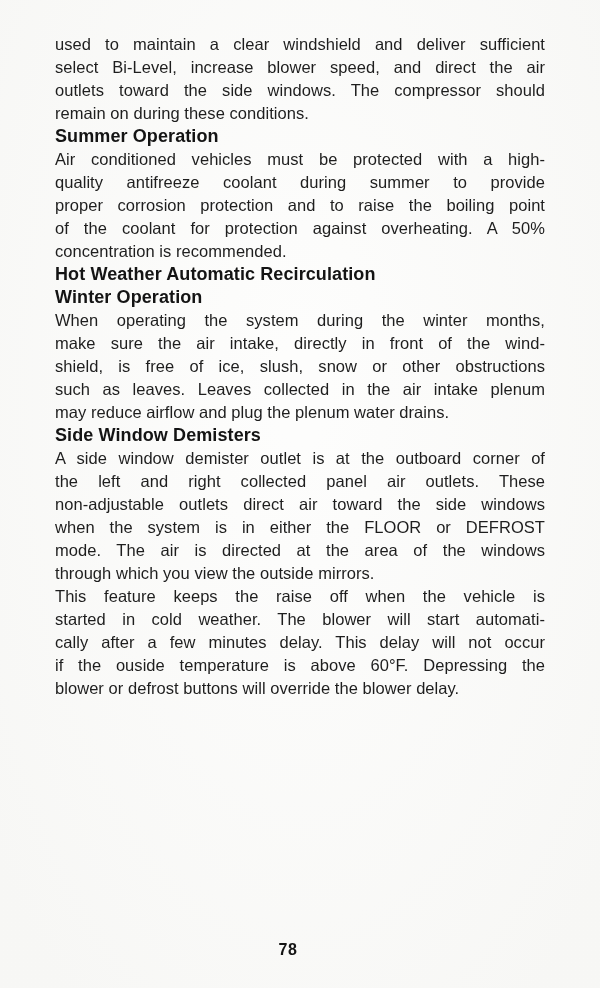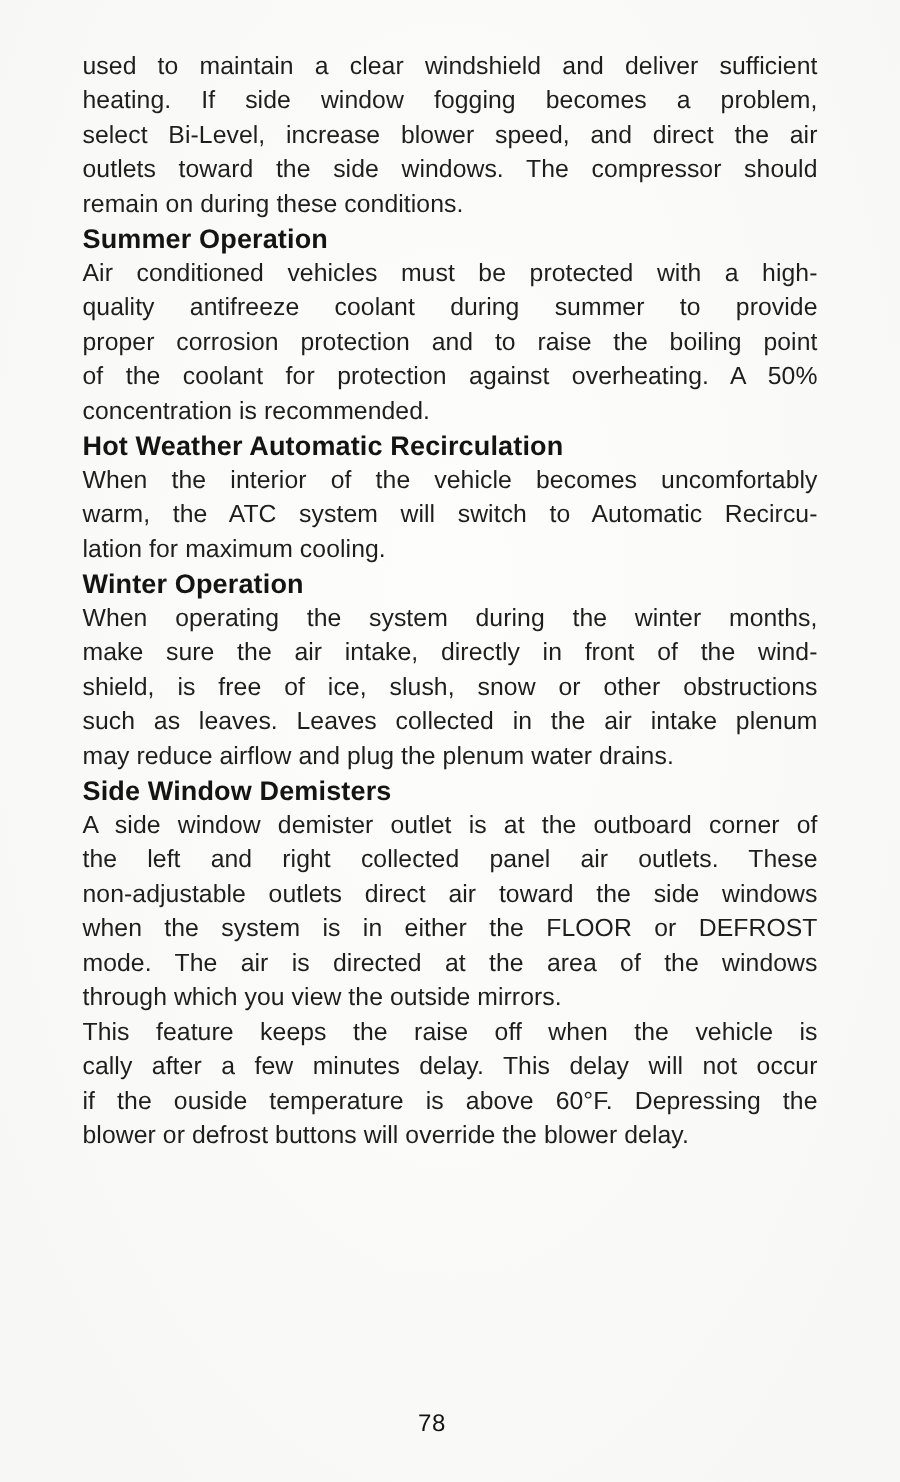--- a/index.html
+++ b/index.html
@@ -40,59 +40,53 @@
   .line.lastline { text-align-last: left; }
   .footer {
     position: absolute;
     top: 941px;
     left: 0;
     width: 576px; 
     text-align: center;
   }
   .footer span {
     font-size: 16px;
-    font-weight: normal;
+    font-weight: bold;
     color: #141414;
     letter-spacing: 0.5px;
   }
 </style>
 </head>
 <body>
 
 <div class="page">
   <div class="content">
 
     <section>
       <div class="body">
           <div class="line">used to maintain a clear windshield and deliver sufficient</div>
-          <div class="line">heating. If side window fogging becomes a problem,</div>
           <div class="line">select Bi-Level, increase blower speed, and direct the air</div>
           <div class="line">outlets toward the side windows. The compressor should</div>
           <div class="line lastline">remain on during these conditions.</div>
         </div>
     </section>
 
     <section>
       <h2>Summer Operation</h2>
       <div class="body">
           <div class="line">Air conditioned vehicles must be protected with a high-</div>
           <div class="line">quality antifreeze coolant during summer to provide</div>
           <div class="line">proper corrosion protection and to raise the boiling point</div>
           <div class="line">of the coolant for protection against overheating. A 50%</div>
           <div class="line lastline">concentration is recommended.</div>
         </div>
     </section>
 
     <section>
       <h2>Hot Weather Automatic Recirculation</h2>
-      <div class="body">
-          <div class="line">When the interior of the vehicle becomes uncomfortably</div>
-          <div class="line">warm, the ATC system will switch to Automatic Recircu-</div>
-          <div class="line lastline">lation for maximum cooling.</div>
-        </div>
     </section>
 
     <section>
       <h2>Winter Operation</h2>
       <div class="body">
           <div class="line">When operating the system during the winter months,</div>
           <div class="line">make sure the air intake, directly in front of the wind-</div>
           <div class="line">shield, is free of ice, slush, snow or other obstructions</div>
           <div class="line">such as leaves. Leaves collected in the air intake plenum</div>
           <div class="line lastline">may reduce airflow and plug the plenum water drains.</div>
@@ -107,20 +101,21 @@
           <div class="line">non-adjustable outlets direct air toward the side windows</div>
           <div class="line">when the system is in either the FLOOR or DEFROST</div>
           <div class="line">mode. The air is directed at the area of the windows</div>
           <div class="line lastline">through which you view the outside mirrors.</div>
         </div>
     </section>
 
     <section>
       <div class="body">
           <div class="line">This feature keeps the raise off when the vehicle is</div>
+          <div class="line">started in cold weather. The blower will start automati-</div>
           <div class="line">cally after a few minutes delay. This delay will not occur</div>
           <div class="line">if the ouside temperature is above 60°F. Depressing the</div>
           <div class="line lastline">blower or defrost buttons will override the blower delay.</div>
         </div>
     </section>
 
   </div>
 
   <div class="footer">
     <span>78</span>

